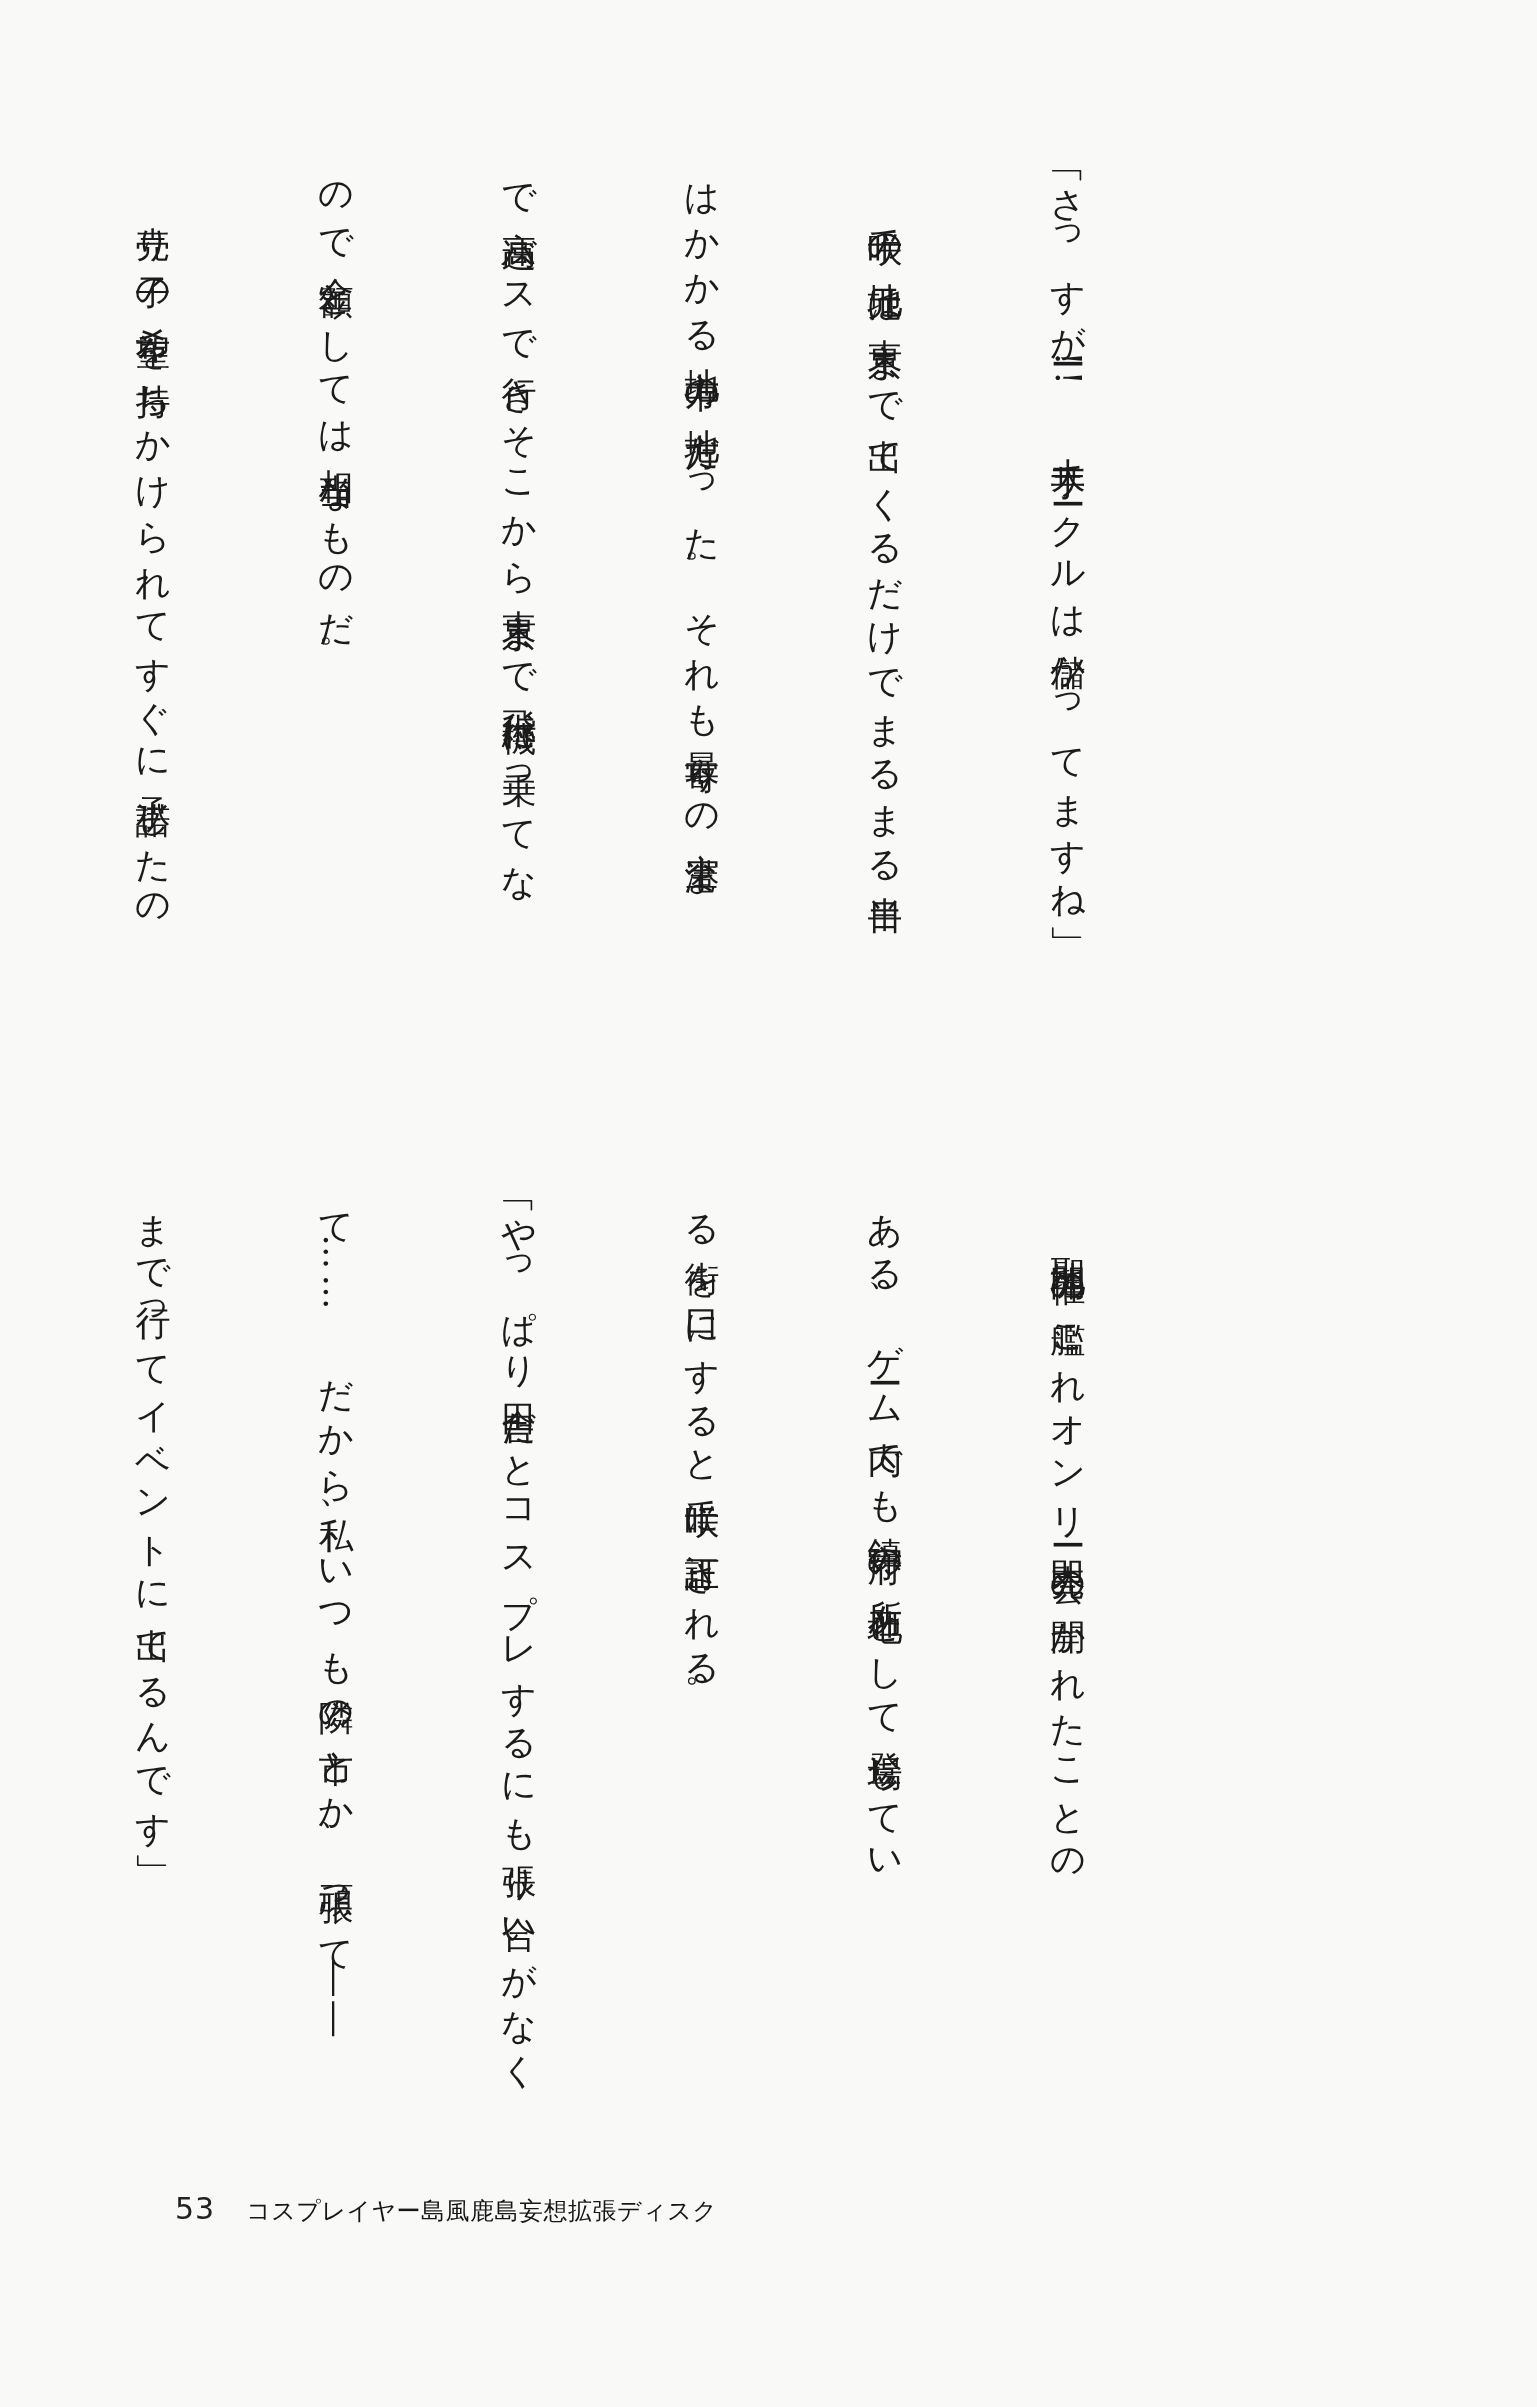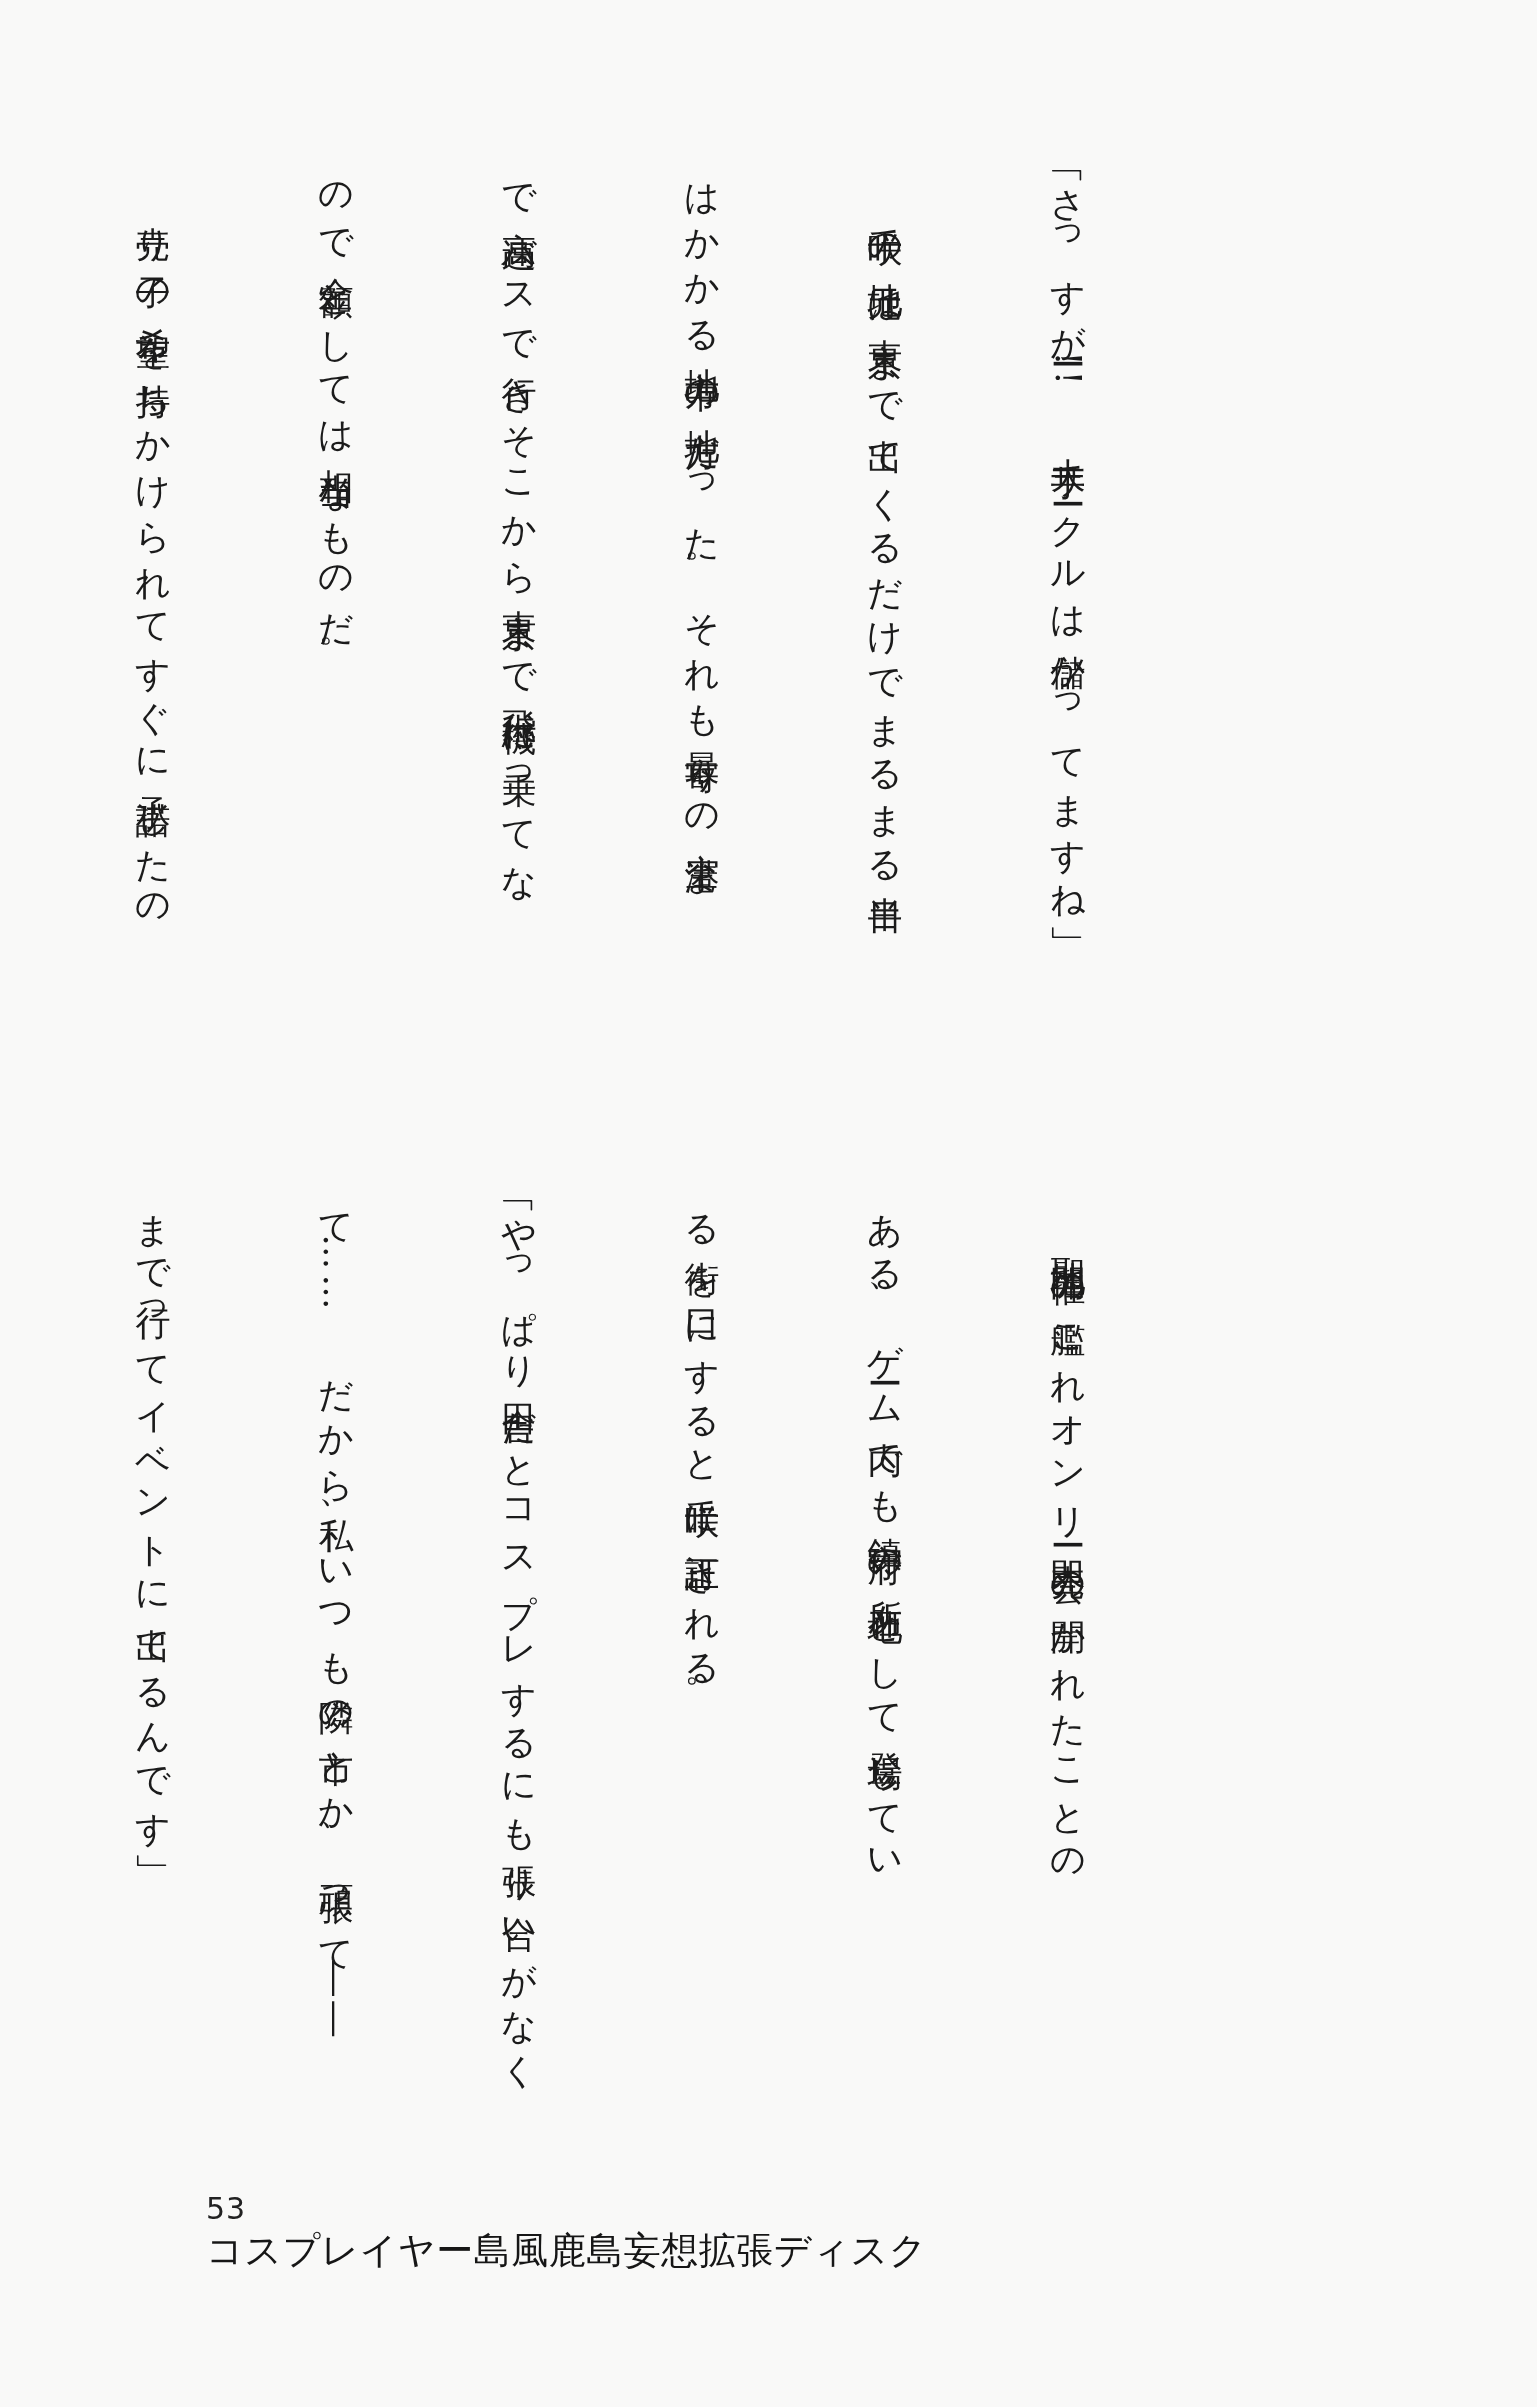--- a/index.html
+++ b/index.html
@@ -35,30 +35,29 @@
     margin: 0;
     padding: 0;
   }
   .footer {
     position: absolute;
     left: 175px;
     top: 2191px;
     display: flex;
     align-items: baseline;
     font-family: "DejaVu Sans", "Liberation Sans", sans-serif;
-    flex-direction: column;
   }
   .page-num {
     font-size: 30px;
     letter-spacing: 1px;
     color: #222;
   }
   .running-title {
     margin-left: 31px;
-    font-size: 37px;
+    font-size: 24px;
     letter-spacing: 0.5px;
     color: #161616;
   }
 </style>
 </head>
 <body>
 
 <div class="page">
 
   <div class="vband top">

